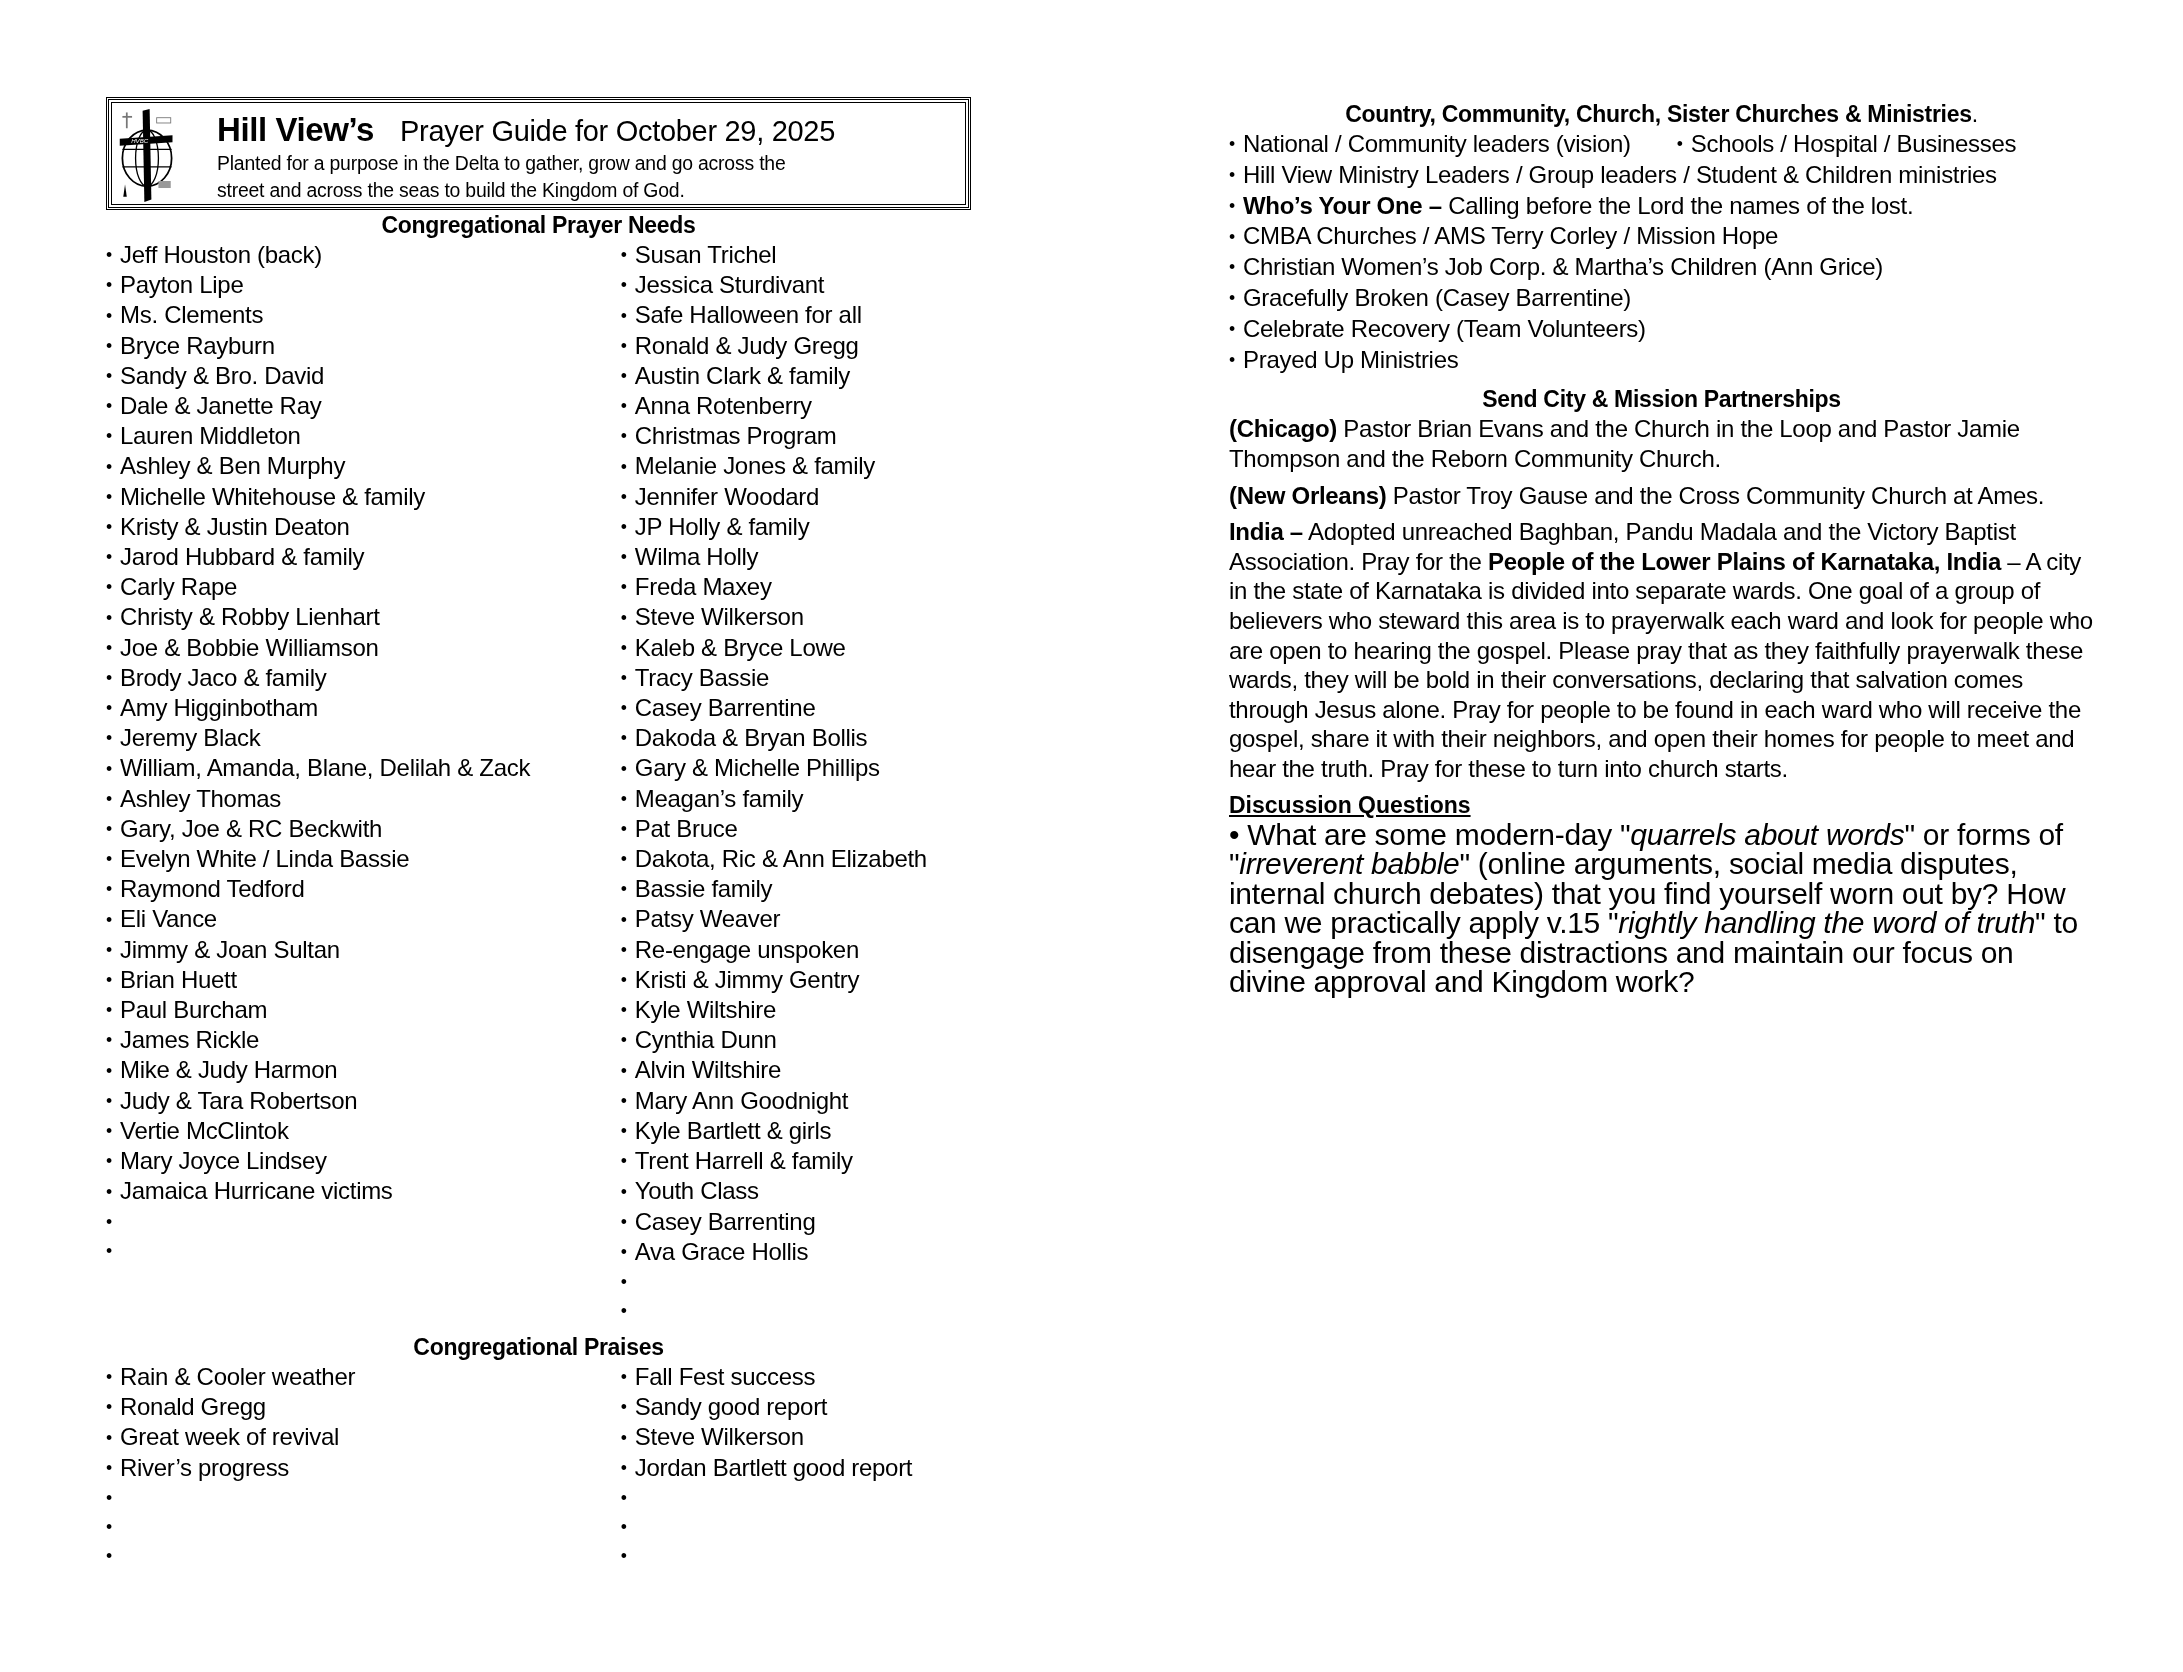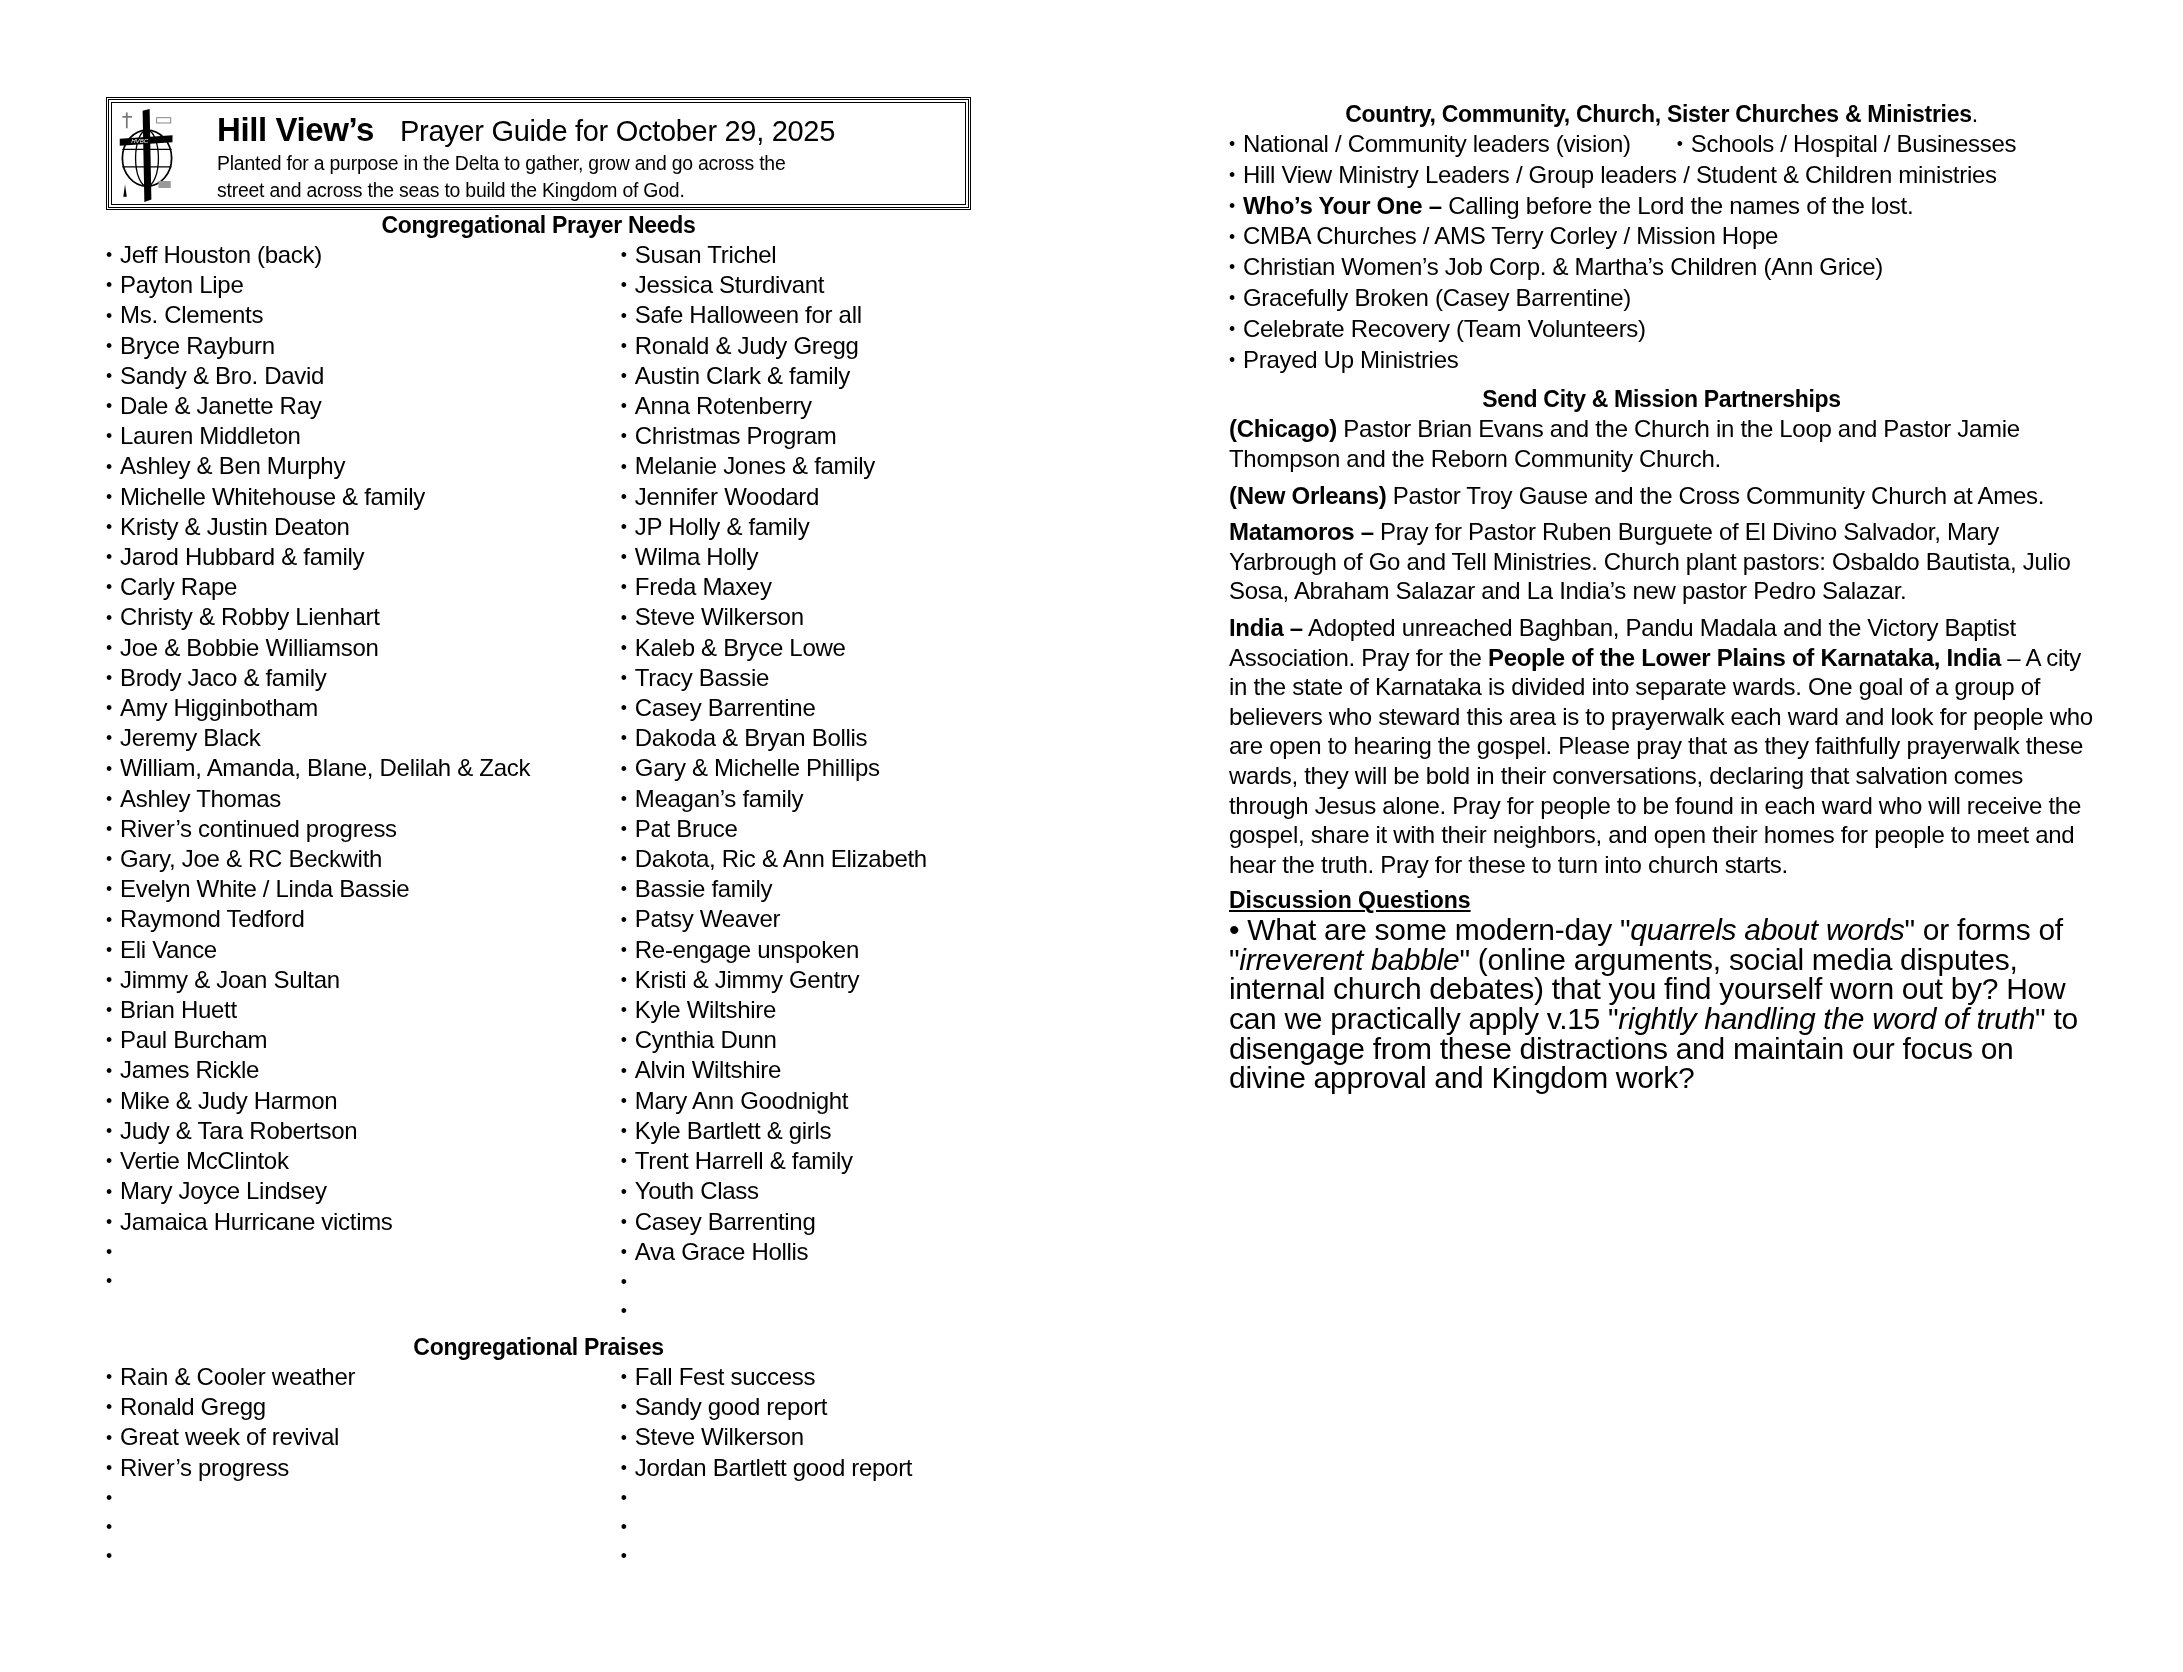--- a/index.html
+++ b/index.html
@@ -86,21 +86,20 @@
         <div class="item"><span class="bullet">•</span><span>Kristy &amp; Justin Deaton</span></div>
         <div class="item"><span class="bullet">•</span><span>Jarod Hubbard &amp; family</span></div>
         <div class="item"><span class="bullet">•</span><span>Carly Rape</span></div>
         <div class="item"><span class="bullet">•</span><span>Christy &amp; Robby Lienhart</span></div>
         <div class="item"><span class="bullet">•</span><span>Joe &amp; Bobbie Williamson</span></div>
         <div class="item"><span class="bullet">•</span><span>Brody Jaco &amp; family</span></div>
         <div class="item"><span class="bullet">•</span><span>Amy Higginbotham</span></div>
         <div class="item"><span class="bullet">•</span><span>Jeremy Black</span></div>
         <div class="item"><span class="bullet">•</span><span>William, Amanda, Blane, Delilah &amp; Zack</span></div>
         <div class="item"><span class="bullet">•</span><span>Ashley Thomas</span></div>
-        <div class="item"><span class="bullet">•</span><span>River’s continued progress</span></div>
         <div class="item"><span class="bullet">•</span><span>Gary, Joe &amp; RC Beckwith</span></div>
         <div class="item"><span class="bullet">•</span><span>Evelyn White / Linda Bassie</span></div>
         <div class="item"><span class="bullet">•</span><span>Raymond Tedford</span></div>
         <div class="item"><span class="bullet">•</span><span>Eli Vance</span></div>
         <div class="item"><span class="bullet">•</span><span>Jimmy &amp; Joan Sultan</span></div>
         <div class="item"><span class="bullet">•</span><span>Brian Huett</span></div>
         <div class="item"><span class="bullet">•</span><span>Paul Burcham</span></div>
         <div class="item"><span class="bullet">•</span><span>James Rickle</span></div>
         <div class="item"><span class="bullet">•</span><span>Mike &amp; Judy Harmon</span></div>
         <div class="item"><span class="bullet">•</span><span>Judy &amp; Tara Robertson</span></div>
@@ -182,19 +181,18 @@
       <div class="r-item"><span class="bullet">•</span><span>CMBA Churches / AMS Terry Corley / Mission Hope</span></div>
       <div class="r-item"><span class="bullet">•</span><span>Christian Women’s Job Corp. &amp; Martha’s Children (Ann Grice)</span></div>
       <div class="r-item"><span class="bullet">•</span><span>Gracefully Broken (Casey Barrentine)</span></div>
       <div class="r-item"><span class="bullet">•</span><span>Celebrate Recovery (Team Volunteers)</span></div>
       <div class="r-item"><span class="bullet">•</span><span>Prayed Up Ministries</span></div>
     </div>
 
   <div class="section-title" style="margin-top:9px;">Send City &amp; Mission Partnerships</div>
   <div class="para"><span class="b">(Chicago)</span><span> Pastor Brian Evans and the Church in the Loop and Pastor Jamie Thompson and the Reborn Community Church.</span></div>
   <div class="para"><span class="b">(New Orleans)</span><span> Pastor Troy Gause and the Cross Community Church at Ames.</span></div>
-  <div class="para"><span class="b">Matamoros –</span><span> Pray for Pastor Ruben Burguete of El Divino Salvador, Mary Yarbrough of Go and Tell Ministries. Church plant pastors: Osbaldo Bautista, Julio Sosa, Abraham Salazar and La India’s new pastor Pedro Salazar.</span></div>
   <div class="para"><span class="b">India –</span><span> Adopted unreached Baghban, Pandu Madala and the Victory Baptist Association. Pray for the </span><span class="b">People of the Lower Plains of Karnataka, India</span><span> – A city in the state of Karnataka is divided into separate wards. One goal of a group of believers who steward this area is to prayerwalk each ward and look for people who are open to hearing the gospel. Please pray that as they faithfully prayerwalk these wards, they will be bold in their conversations, declaring that salvation comes through Jesus alone. Pray for people to be found in each ward who will receive the gospel, share it with their neighbors, and open their homes for people to meet and hear the truth. Pray for these to turn into church starts.</span></div>
 
   <div class="disc-title">Discussion Questions</div>
   <div class="disc-q"><span>•</span><span> What are some modern-day "</span><span class="i">quarrels about words</span><span>" or forms of "</span><span class="i">irreverent babble</span><span>" (online arguments, social media disputes, internal church debates) that you find yourself worn out by? How can we practically apply v.15 "</span><span class="i">rightly handling the word of truth</span><span>" to disengage from these distractions and maintain our focus on divine approval and Kingdom work?</span></div>
 </div>
 
 
 </body></html>

